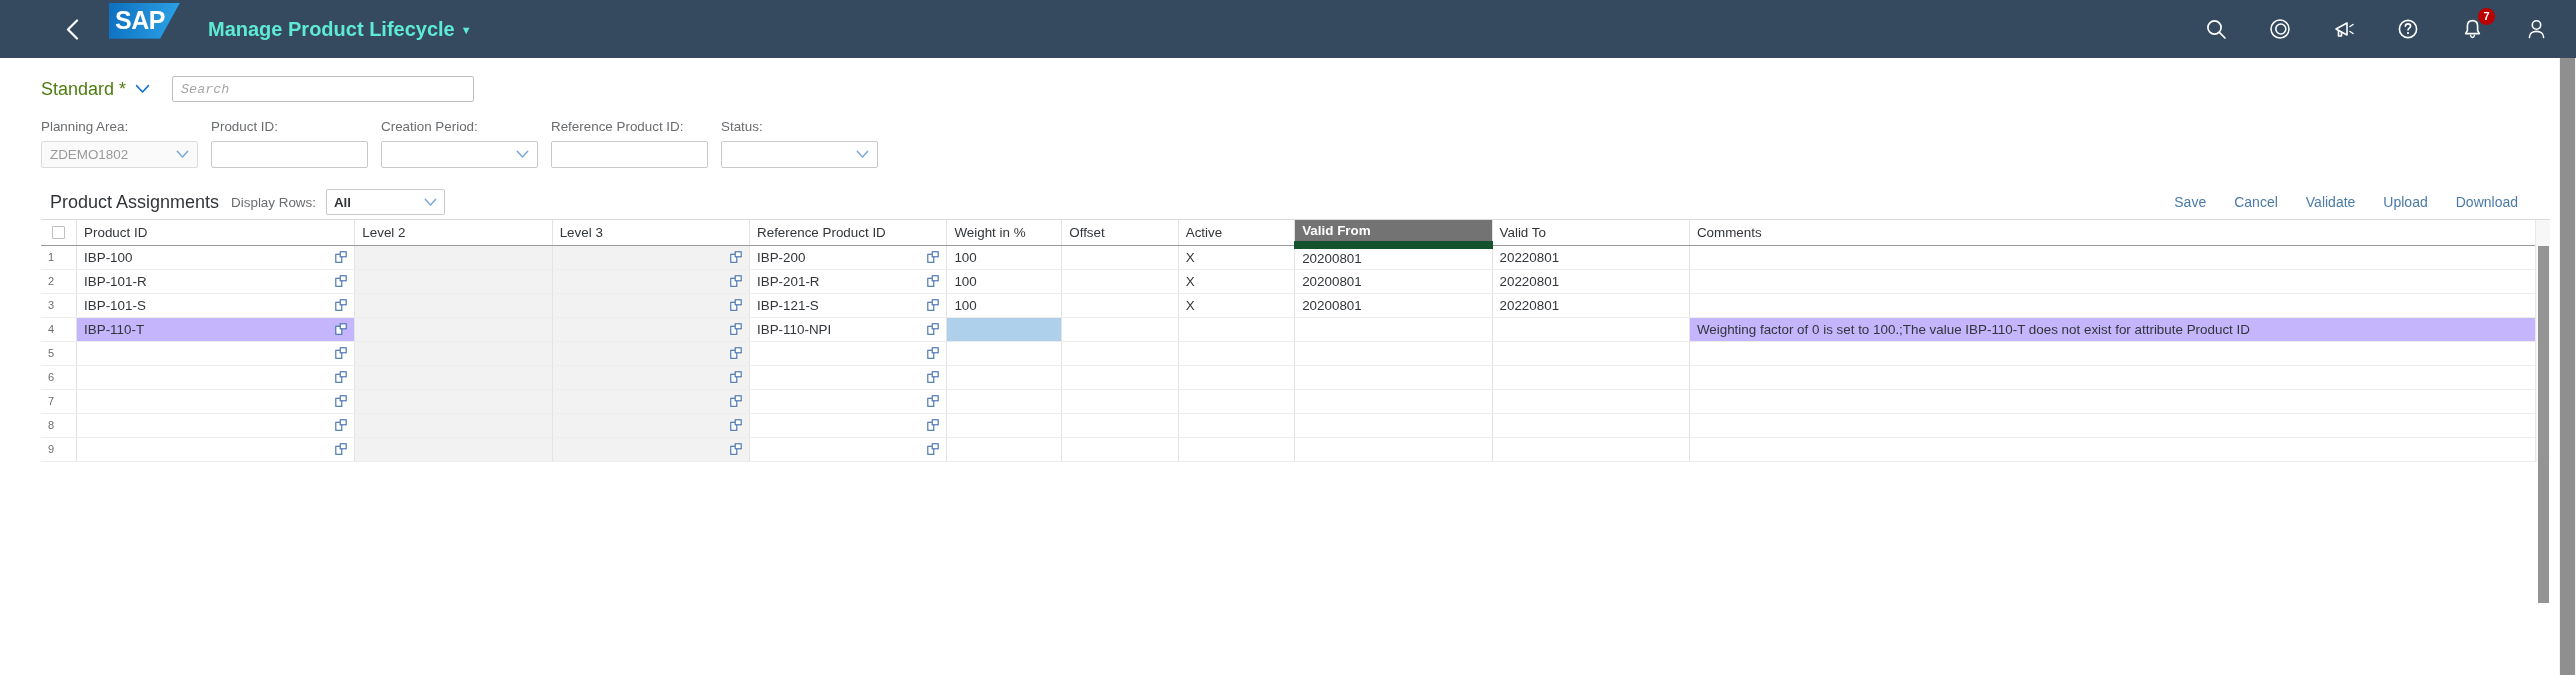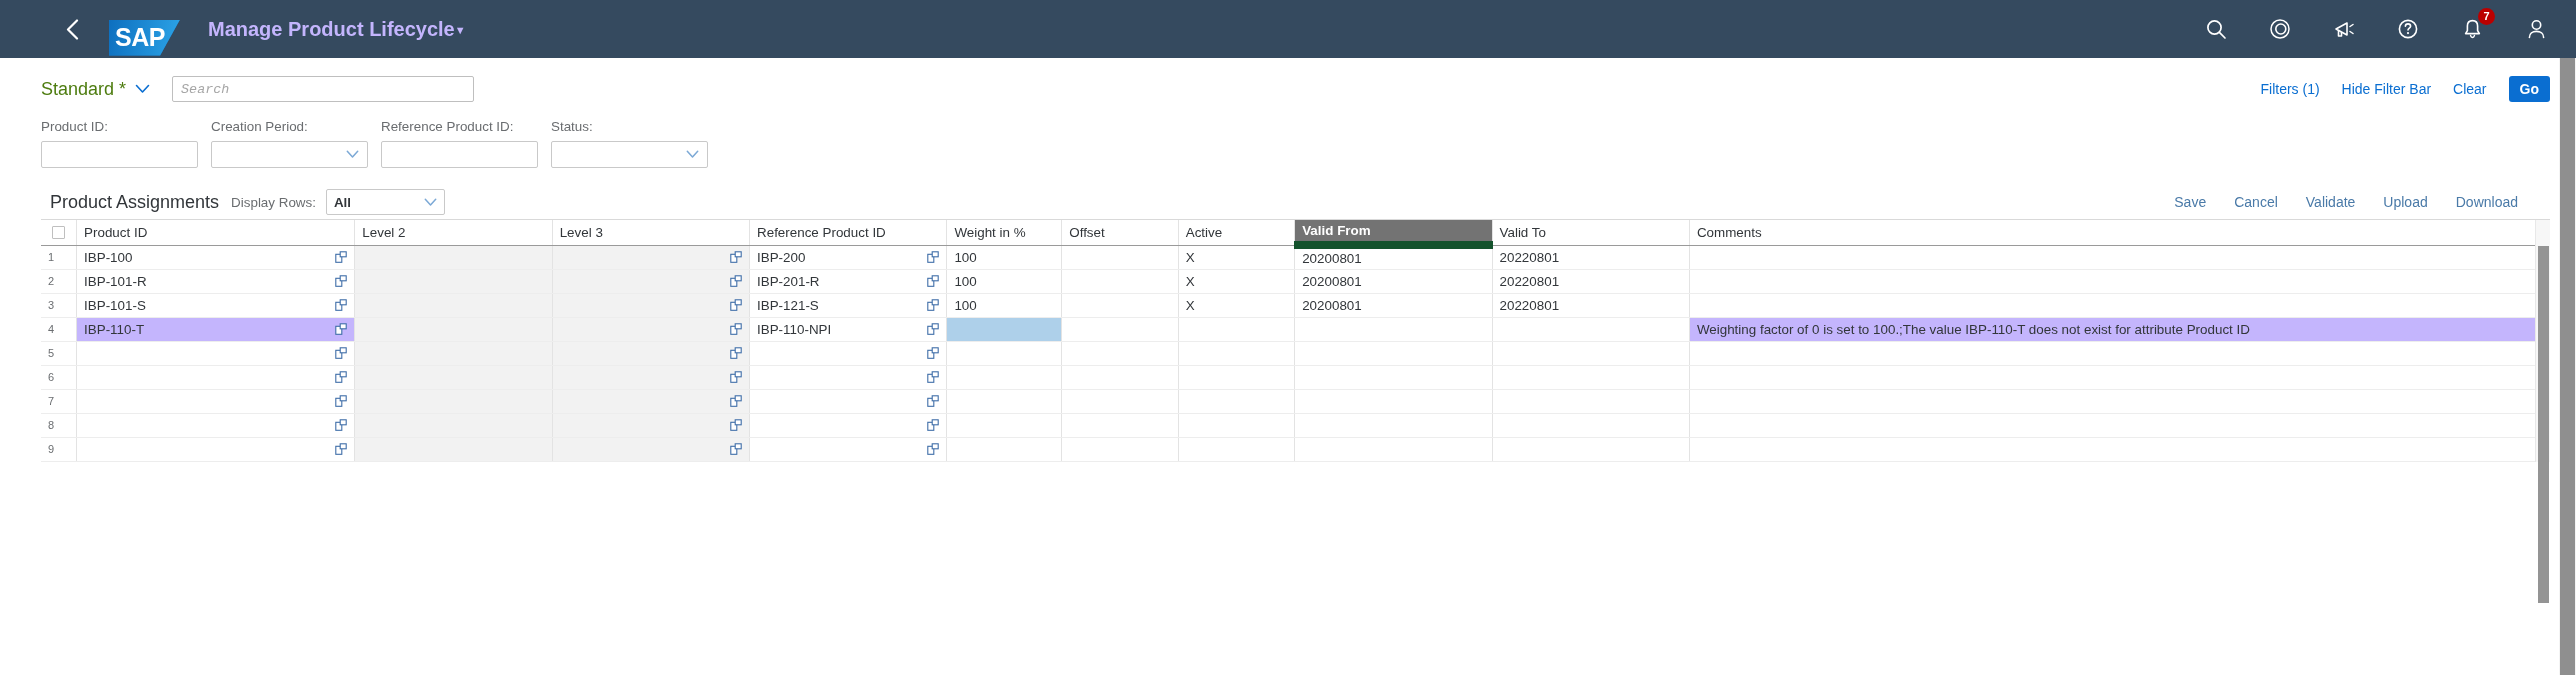--- a/index.html
+++ b/index.html
@@ -27,45 +27,45 @@
     cursor: pointer;
     margin-right: 24px;
     flex: 0 0 auto;
   }
   .back-chevron svg { display:block; }
   .sap-logo {
     width: 71px; height: 53px;
     position: relative;
     margin-right: 28px;
     flex: 0 0 auto;
-    display: flex; align-items: flex-end;
+    display: flex; align-items: flex-start;
   }
   .sap-logo .logo-shape {
     width: 71px; height: 36px;
     background: linear-gradient(180deg, #0a6ed1 0%, #0a6ed1 100%);
     background: #1473c4;
     clip-path: polygon(0 0, 100% 0, 72% 100%, 0 100%);
     background-image: linear-gradient(100deg, #0d6fbf 0%, #2da5e8 100%);
     display: flex; align-items: center; justify-content: flex-start;
   }
   .sap-logo .logo-text {
     color: #fff;
     font-size: 25px;
     font-weight: bold;
     letter-spacing: -0.5px;
     padding-left: 6px;
     font-family: "Liberation Sans", sans-serif;
   }
   .app-title {
-    color: #c4b5fd;
+    color: #5eead4;
     font-size: 20px;
     font-weight: bold;
     display: flex;
     align-items: center;
-    gap: 0;
+    gap: 6px;
     cursor: pointer;
   }
   .app-title .caret {
     font-size: 11px;
     transform: translateY(1px);
   }
   .header-right {
     margin-left: auto;
     display: flex;
     align-items: center;
@@ -420,29 +420,34 @@
   <div class="filter-top">
     <div class="variant-select">
       <span>Standard *</span>
       <span class="caret">
         <svg width="15" height="10" viewBox="0 0 15 10" fill="none">
           <path d="M1.5 1.5 L7.5 8 L13.5 1.5" stroke="#0a6ed1" stroke-width="1.6" stroke-linecap="round" stroke-linejoin="round"></path>
         </svg>
       </span>
     </div>
     <input class="search-box" type="text" placeholder="Search" style="">
-    <div class="filter-actions">
-      <span class="flink">Filters (1)</span>
-      <span class="flink">Hide Filter Bar</span>
-      <span class="flink">Clear</span>
-      <button class="go-btn">Go</button>
-    </div>
   </div>
 
   <div class="filter-fields" id="filter-fields">
+      <div class="ffield">
+        <div class="flabel">Planning Area:</div>
+        <div class="fctrl disabled" style="width: 157px;">
+          <span class="val">ZDEMO1802</span>
+          <span class="dd-caret">
+            <svg width="13" height="9" viewBox="0 0 13 9" fill="none">
+              <path d="M1.3 1.3 L6.5 7 L11.7 1.3" stroke="#7ca9d6" stroke-width="1.5" stroke-linecap="round" stroke-linejoin="round"></path>
+            </svg>
+          </span>
+        </div>
+      </div>
       <div class="ffield">
         <div class="flabel">Product ID:</div>
         <div class="fctrl" style="width: 157px;">
           <span class="val"></span>
         </div>
       </div>
       <div class="ffield">
         <div class="flabel">Creation Period:</div>
         <div class="fctrl" style="width: 157px;">
           <span class="val"></span>

